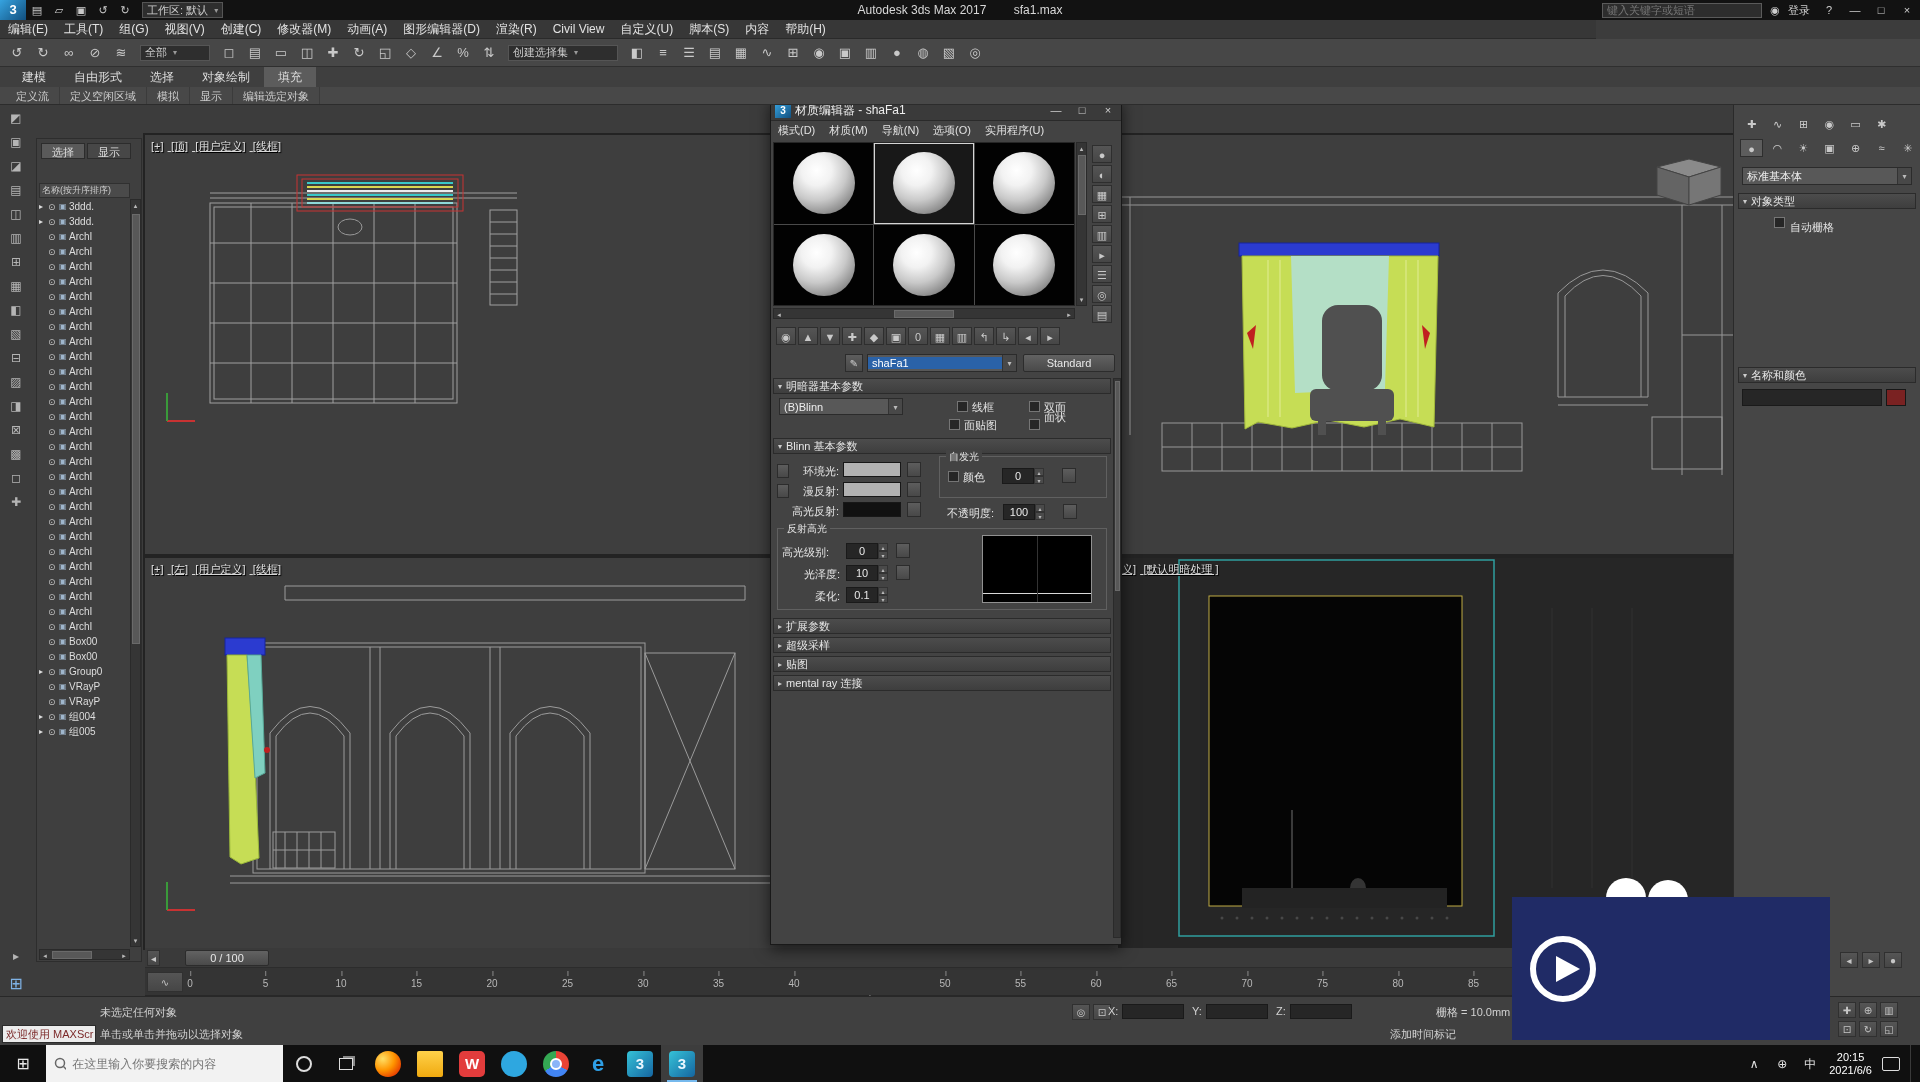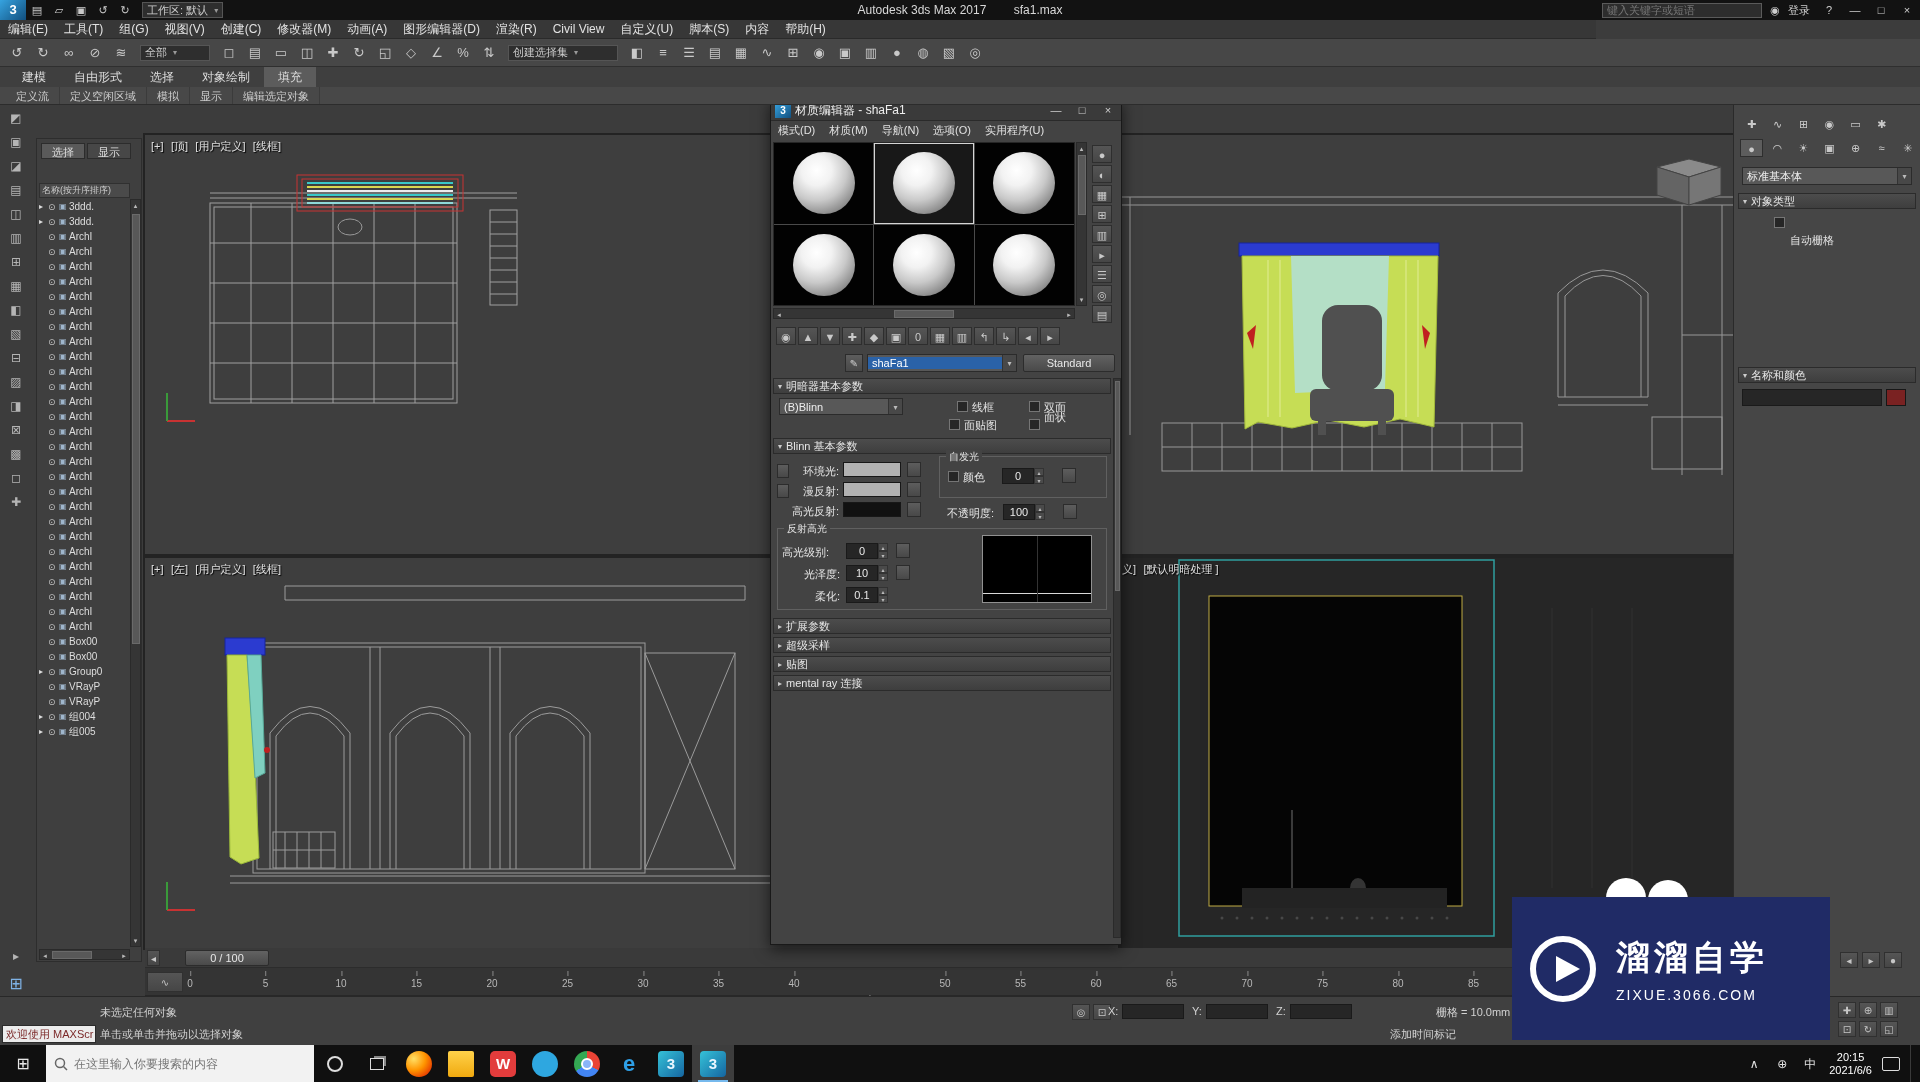--- a/index.html
+++ b/index.html
@@ -37,21 +37,21 @@
 .xrow{display:flex;height:15px;align-items:center;}
 .xarr{width:9px;font-size:8px;color:#ddd;}
 .xeye{width:11px;font-size:9px;color:#c6c6c6;}
 .xtype{width:10px;font-size:8px;color:#9fb6cc;}
 .xlab{font-size:10px;color:#dedede;white-space:nowrap;}
 .vsc{position:absolute;background:#353535;border:1px solid #2a2a2a;}
 .scb{position:absolute;background:#585858;border:1px solid #6a6a6a;}
 .scar{position:absolute;width:100%;text-align:center;font-size:7px;color:#bbb;line-height:11px;}
 
 .vp{position:absolute;background:#3e3e3e;overflow:hidden;}
-.vplabel{position:absolute;left:6px;top:4px;z-index:5;}
+.vplabel{position:absolute;left:6px;top:4px;z-index:5;text-decoration:underline;}
 .vplabel span{margin-right:4px;font-size:11px;color:#e0e0e0;text-shadow:1px 1px 1px #000;}
 
 #medlg{left:770px;top:99px;width:352px;height:846px;background:#434343;border:1px solid #191919;box-shadow:0 4px 14px rgba(0,0,0,.6);z-index:50;}
 #metitle{position:absolute;left:0;top:0;width:100%;height:21px;background:#3a3a3a;border-bottom:1px solid #2a2a2a;display:flex;align-items:center;}
 #memenu{position:absolute;left:0;top:21px;width:100%;height:19px;display:flex;}
 #memenu .mitem{font-size:11px;padding:0 7px;line-height:19px;}
 #slots{position:absolute;left:2px;top:42px;width:302px;height:164px;display:grid;grid-template-columns:repeat(3,1fr);grid-template-rows:repeat(2,1fr);gap:1px;background:#4a4a4a;border:1px solid #262626;}
 .slot{background:#020202;display:flex;align-items:center;justify-content:center;}
 .slot.on{background:#181818;outline:1px solid #d5d5d5;outline-offset:-1px;}
 .ball{width:62px;height:62px;border-radius:50%;background:radial-gradient(circle at 38% 30%,#ffffff 0%,#f2f2f2 26%,#c9c9c9 52%,#8e8e8e 76%,#575757 96%);}
@@ -86,21 +86,21 @@
 .tick{position:absolute;top:10px;transform:translateX(-50%);font-size:10px;color:#b8b8b8;}
 .tick::before{content:"";position:absolute;top:-7px;left:50%;width:1px;height:5px;background:#8a8a8a;}
 
 #status{left:0;top:996px;width:1920px;height:49px;background:#404040;border-top:1px solid #282828;}
 .stext{position:absolute;font-size:11px;color:#d2d2d2;white-space:nowrap;}
 .nbtn{width:18px;height:16px;line-height:16px;text-align:center;color:#c6c6c6;font-size:10px;background:linear-gradient(#555,#464646);border:1px solid #303030;}
 .sfield{position:absolute;width:62px;height:15px;background:#262626;border:1px solid #1a1a1a;color:#ddd;font-size:10px;}
 
 #taskbar{left:0;top:1045px;width:1920px;height:37px;background:#101010;display:flex;align-items:center;z-index:80;}
 #startbtn{width:46px;height:37px;display:flex;align-items:center;justify-content:center;color:#e8e8e8;font-size:16px;}
-#tbsearch{width:268px;height:37px;background:#f2f2f2;display:flex;align-items:center;padding:0 8px;}
+#tbsearch{width:237px;height:37px;background:#f2f2f2;display:flex;align-items:center;padding:0 8px;}
 #tbsearch input{border:none;background:transparent;font-size:12px;color:#444;width:230px;outline:none;}
 .tapp{width:42px;height:37px;display:flex;align-items:center;justify-content:center;position:relative;}
 .tapp.on{background:#3d3d3d;}
 .tapp.on::after{content:"";position:absolute;bottom:0;left:6px;width:30px;height:2px;background:#76b9ed;}
 .ticon{width:26px;height:26px;}
 .app-firefox{border-radius:50%;background:radial-gradient(circle at 30% 30%,#ffe066,#ff9500 45%,#e33000 85%);}
 .app-explorer{background:linear-gradient(#ffd24a,#f0a90f);border-radius:2px;}
 .app-wps{background:#e23c3c;border-radius:5px;color:#fff;font-weight:bold;font-size:15px;line-height:26px;text-align:center;}
 .app-im{border-radius:50%;background:#2ea7e0;}
 .app-chrome{border-radius:50%;background:conic-gradient(#ea4335 0 33%,#4285f4 33% 66%,#34a853 66% 100%);position:relative;}
@@ -889,21 +889,21 @@
       </div>
     <div class="dd" style="position:absolute;left:8px;top:62px;width:170px;height:18px">
       <span class="tx">标准基本体</span>
       <span class="ar" style="line-height:18px">▾</span>
     </div>
     <div class="roll" style="position:absolute;left:4px;top:88px;width:178px">
       <span class="rarr">▾</span>
       <span>对象类型</span>
     </div>
     <span class="cbx" style="position:absolute;left:40px;top:112px"></span>
-    <span class="lbl" style="position:absolute;left:56px;top:128px">自动栅格</span>
+    <span class="lbl" style="position:absolute;left:56px;top:115px">自动栅格</span>
     <div class="roll" style="position:absolute;left:4px;top:262px;width:178px">
       <span class="rarr">▾</span>
       <span>名称和颜色</span>
     </div>
     <input class="sfield" style="left: 8px; top: 284px; width: 140px; height: 17px;">
     <div id="cp-color" class="swatch" style="position: absolute; left: 152px; top: 284px; width: 20px; height: 17px; background: rgb(122, 34, 34);"></div>
   </div>
 
   <div id="slider" class="abs">
     <div class="nbtn" style="position:absolute;left:2px;top:2px;width:13px">◂</div>
@@ -1024,19 +1024,15 @@
     </div>
   </div>
 
   <div class="wcirc" style="left:1606px;top:878px"></div>
   <div class="wcirc" style="left:1648px;top:880px"></div>
   <div id="wm" class="abs" style="background: rgb(32, 43, 102);">
     <svg width="74" height="74">
       <circle cx="37" cy="37" r="30" fill="none" stroke="#fff" stroke-width="6"></circle>
       <path d="M30 24 L54 37 L30 50 Z" fill="#fff"></path>
     </svg>
-    <div style="margin-left:16px">
-      <div class="wt1">溜溜自学</div>
-      <div class="wt2">ZIXUE.3066.COM</div>
-    </div>
   </div>
 
 </div>
 
 </body></html>

